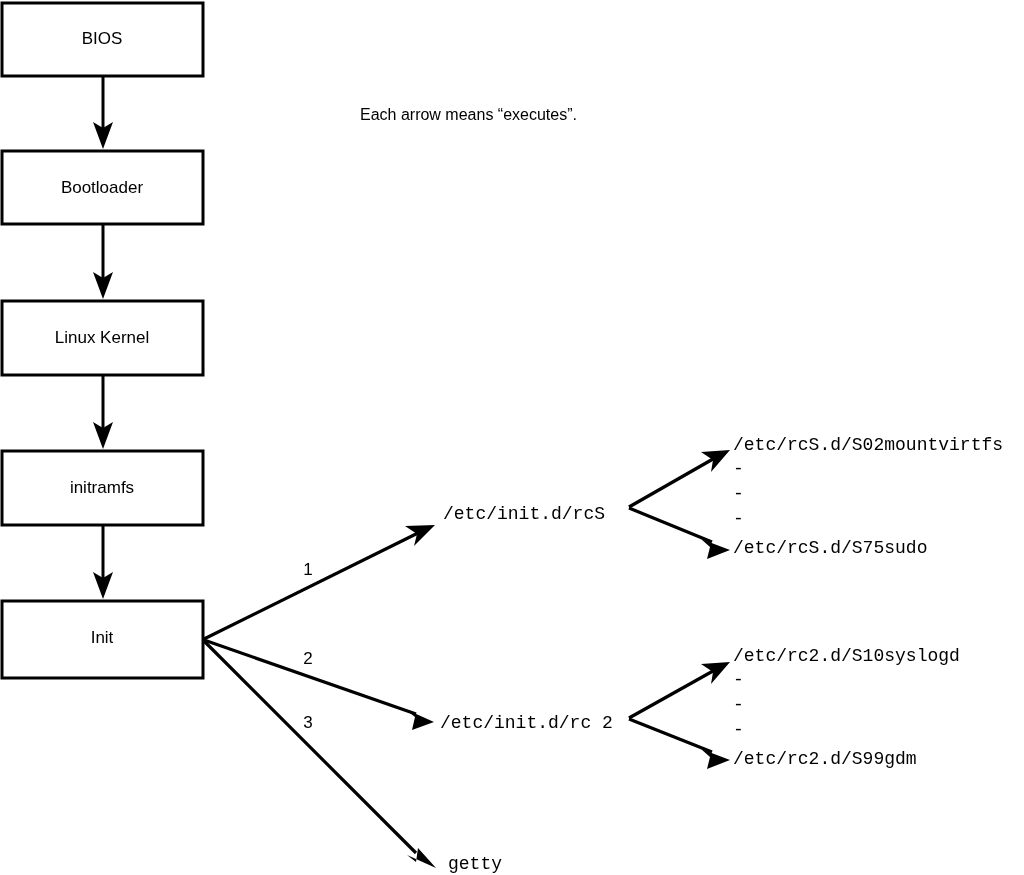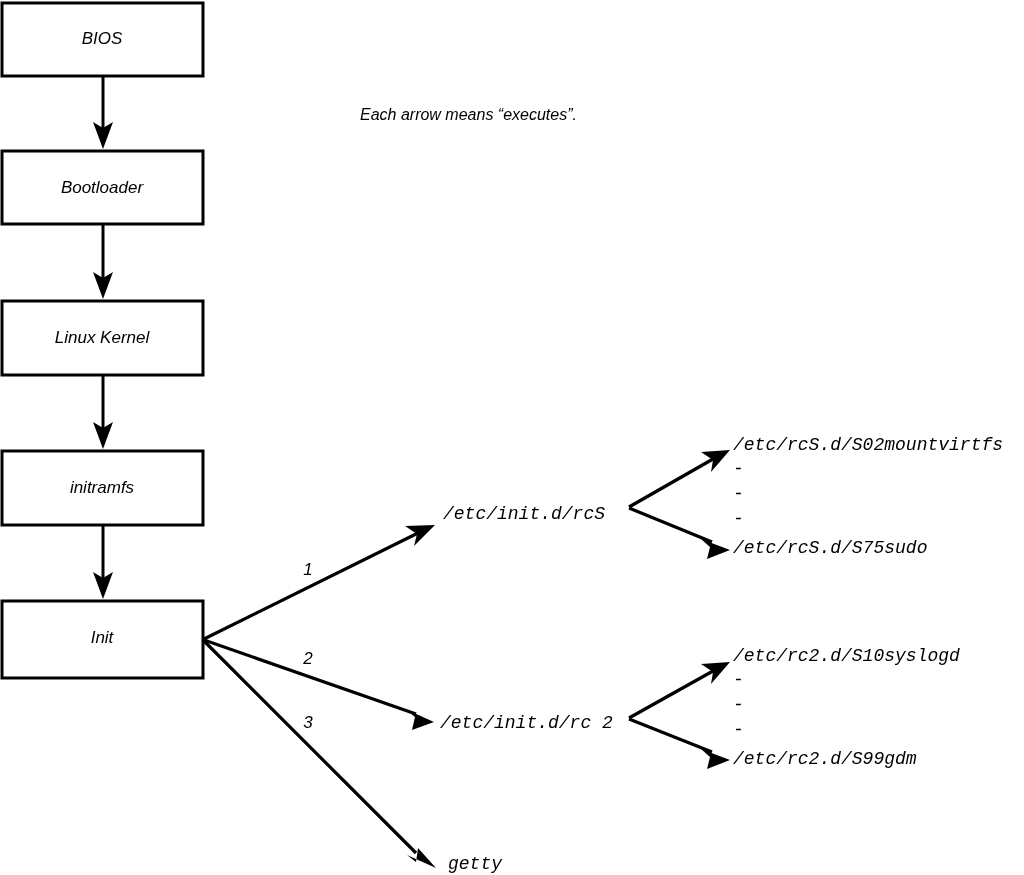--- a/index.html
+++ b/index.html
@@ -14,21 +14,20 @@
     position: relative;
     overflow: hidden;
     font-family: "Liberation Sans", sans-serif;
   }
   #diagram-root {
     position: absolute;
     left: 0;
     top: 0;
     width: 1024px;
     height: 812px;
-    font-style: italic;
   }
   svg#boot-diagram {
     display: block;
     width: 1024px;
     height: 875px;
     background: #ffffff;
   }
   .box-rect {
     fill: #ffffff;
     stroke: #000000;

